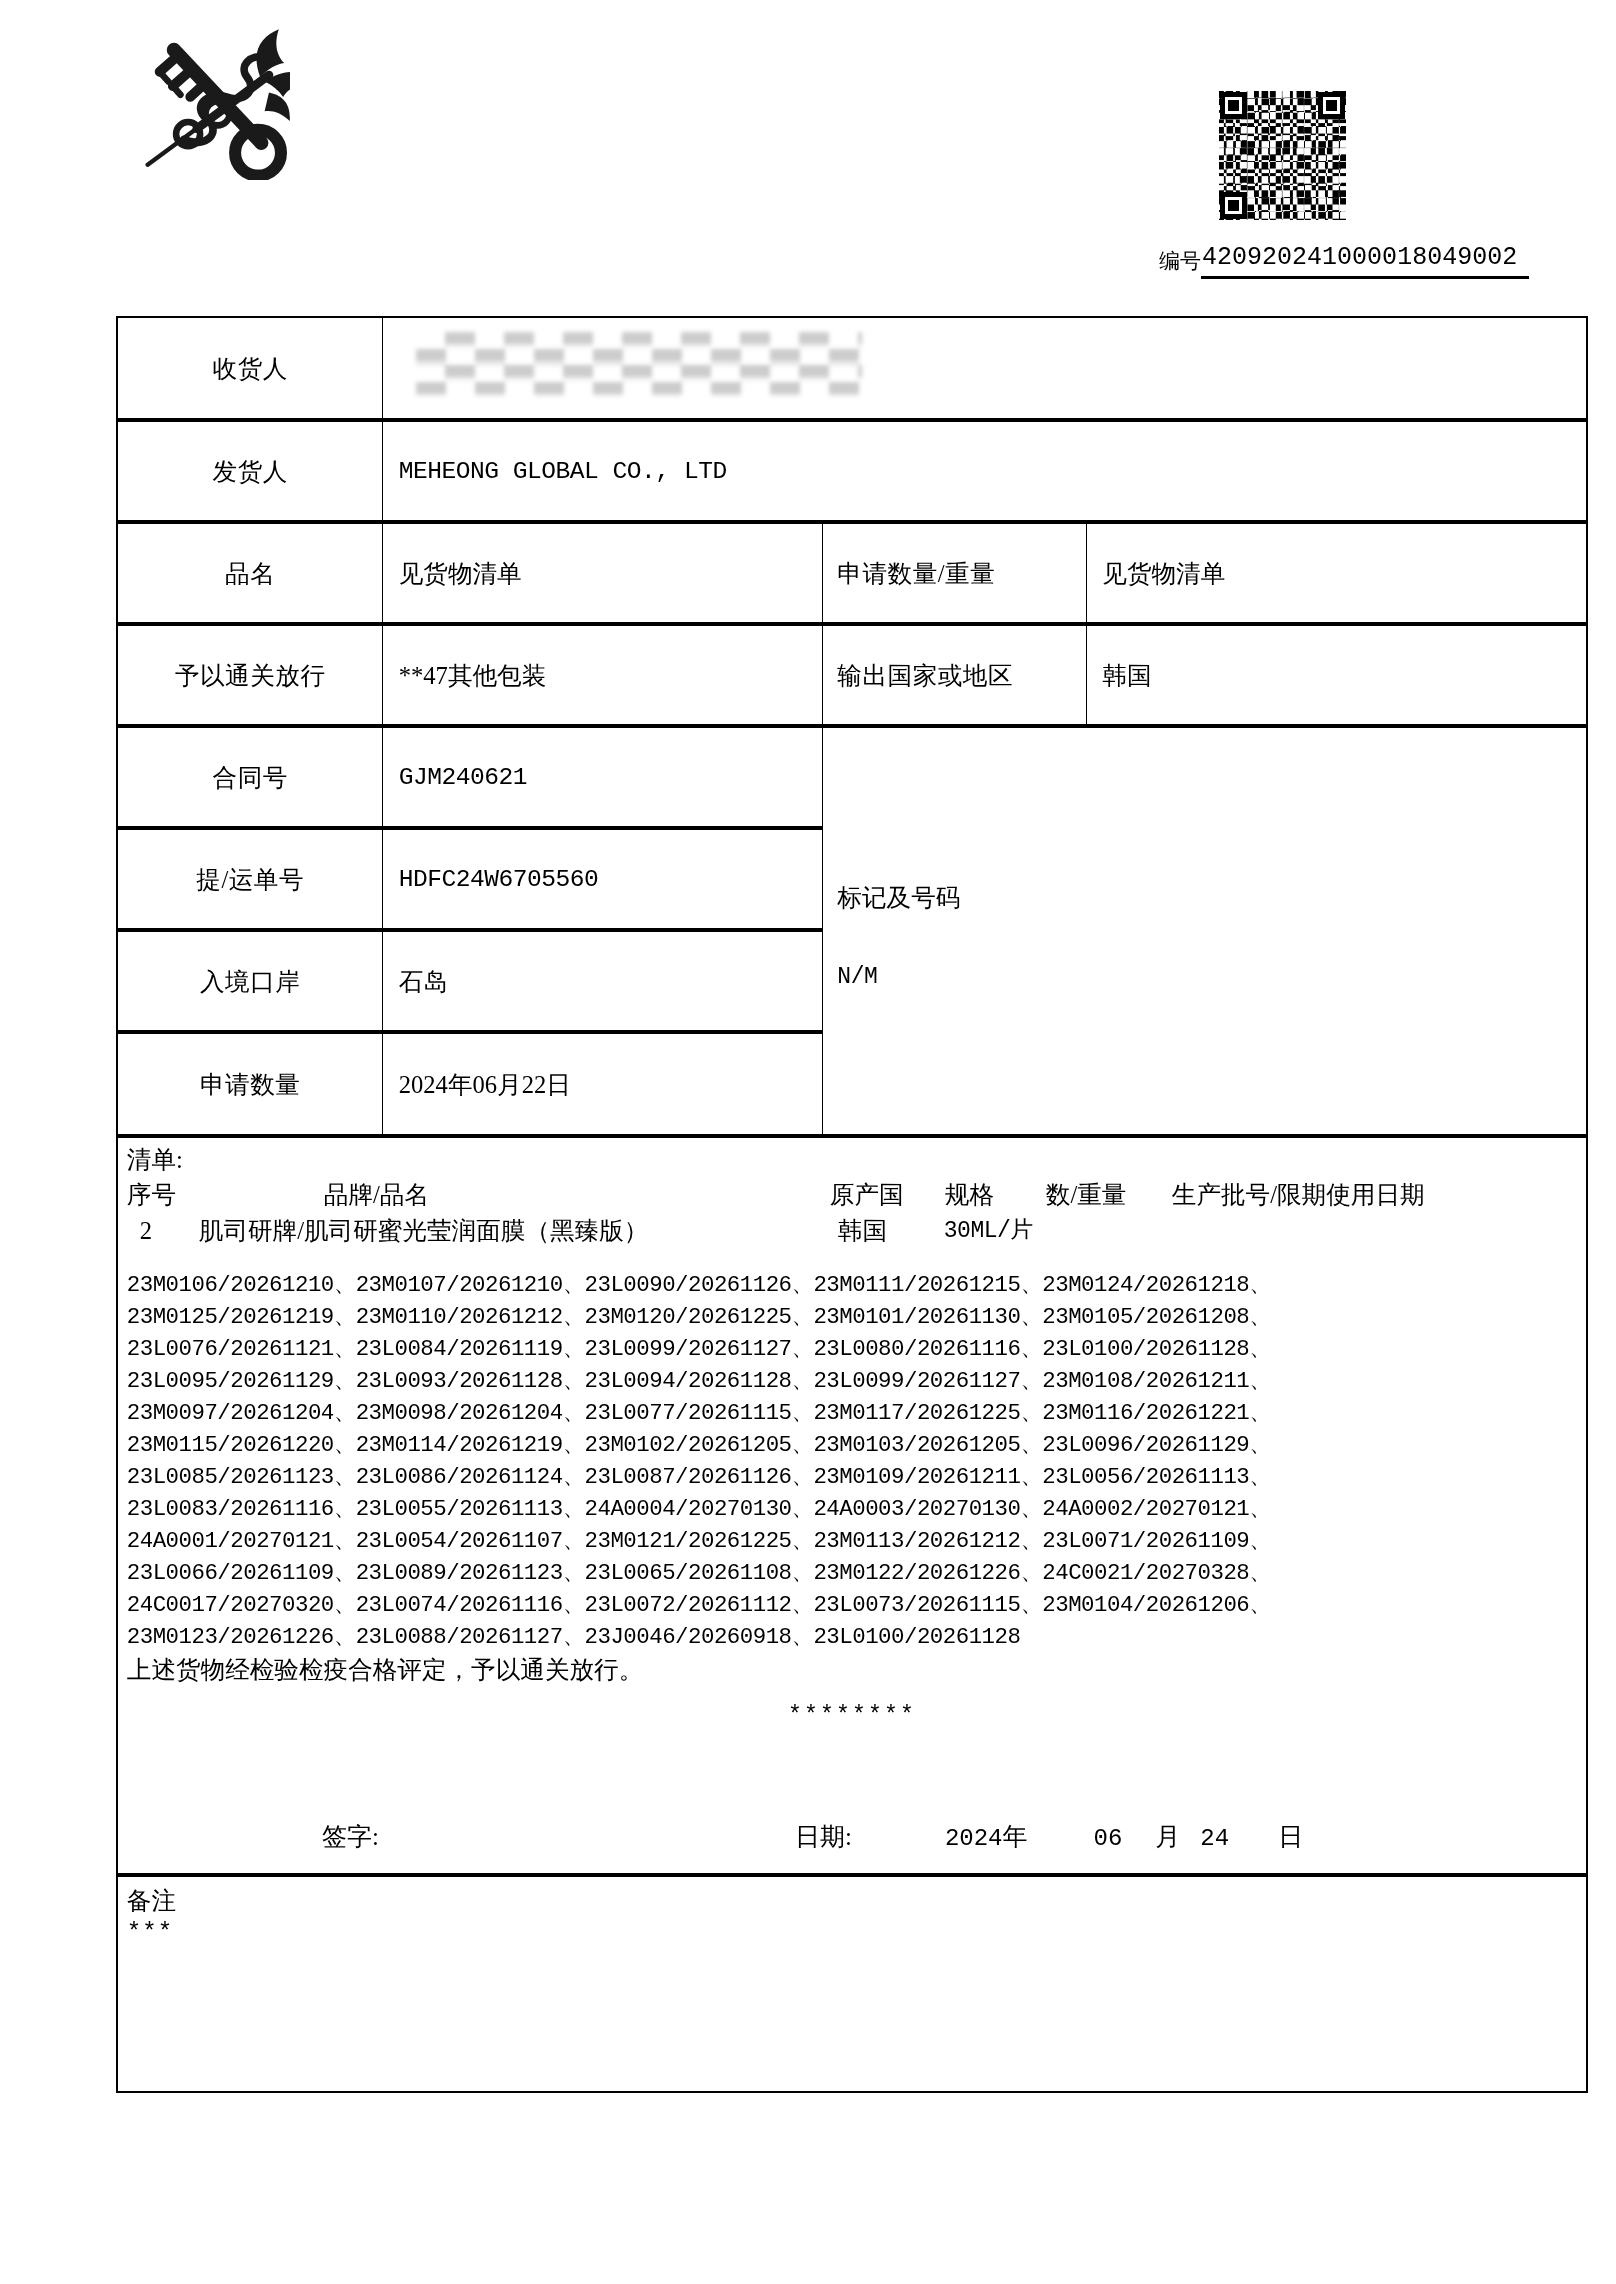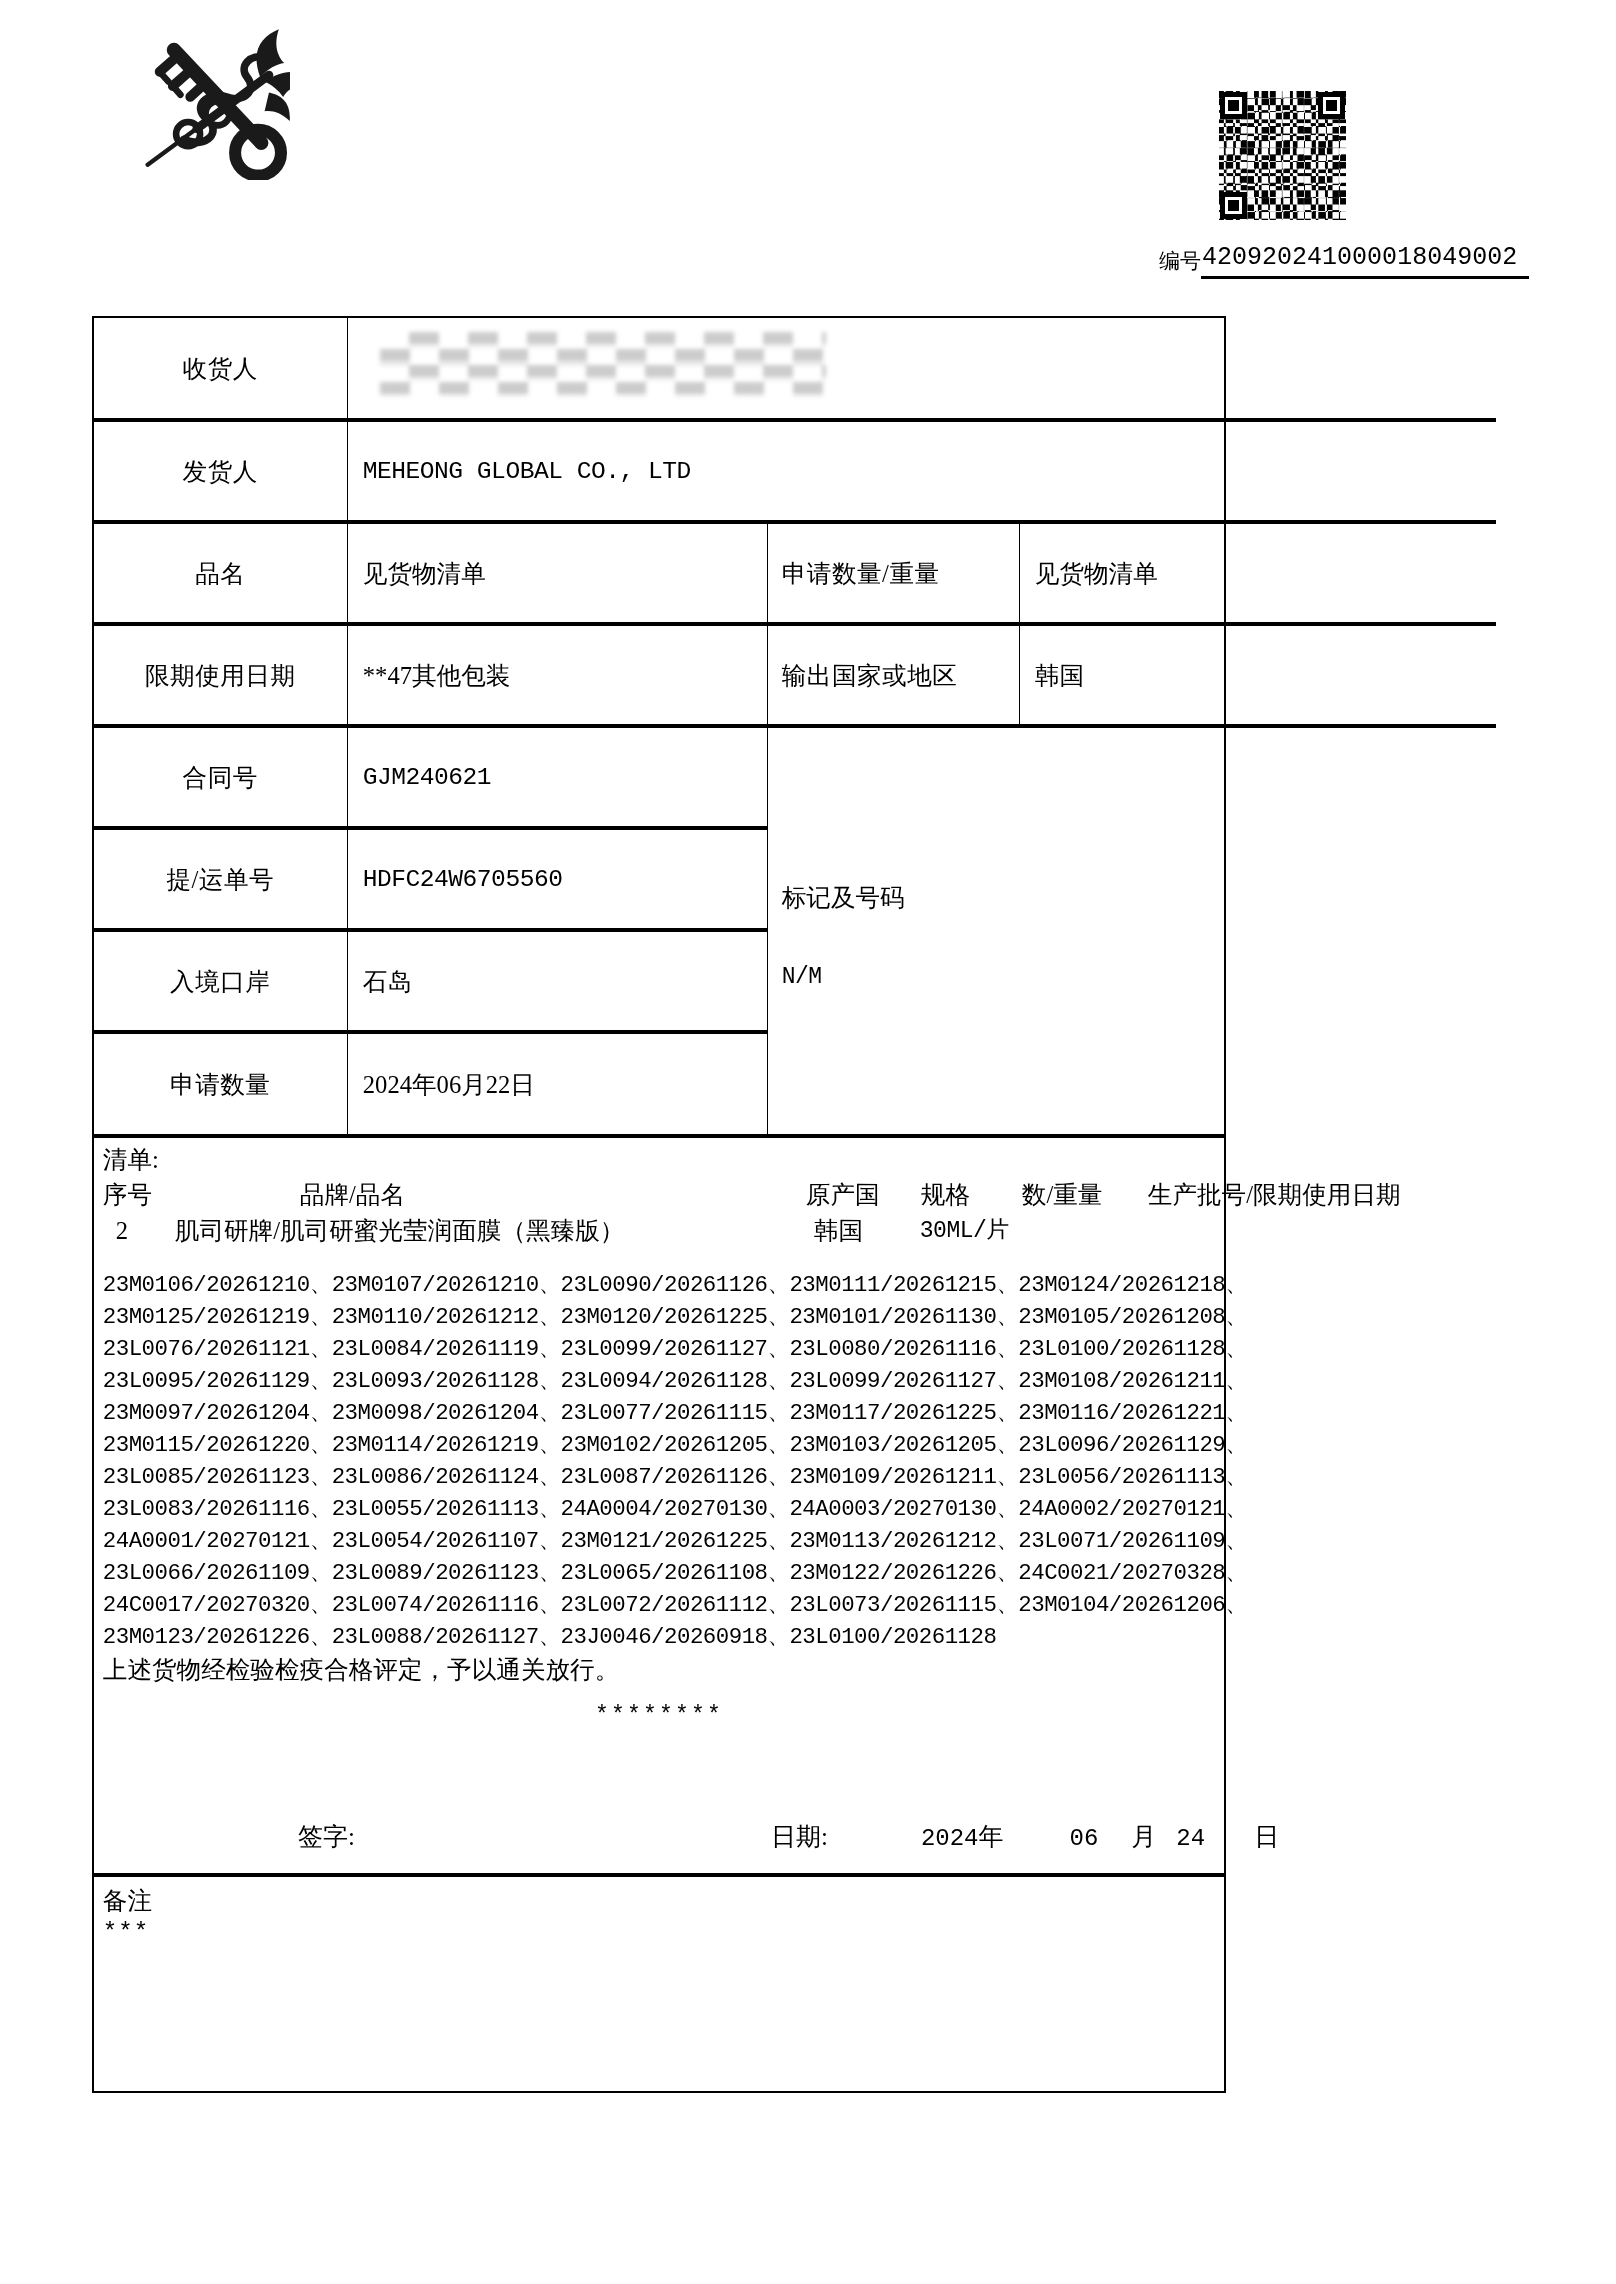--- a/index.html
+++ b/index.html
@@ -45,21 +45,21 @@
   .serial-label { font-size:21px; line-height:1.1; padding-bottom:1.1px; }
   .serial-number {
     font-family:"Liberation Mono","DejaVu Sans Mono",monospace;
     font-size:25px; line-height:1.05;
     border-bottom:3.3px solid #000;
     padding:0 7.7px 4.4px 1.1px; min-width:328px;
   }
 
   
   #doc-box {
-    position:absolute; left:92px; top:316px; width:1134px;
+    position:absolute; left:116px; top:316px; width:1472px;
     border:2.2px solid #000;
   }
 
   table.main { width:100%; border-collapse:collapse; border-style:hidden; table-layout:fixed; }
   table.main td {
     border:1.6px solid #000;
     border-top-width:4.4px; border-bottom-width:4.4px;
     vertical-align:middle;
     font-size:24.6px;
   }
@@ -198,21 +198,21 @@
         <td class="lbl">发货人</td>
         <td class="val latin" colspan="3">MEHEONG GLOBAL CO., LTD</td>
       </tr>
       <tr>
         <td class="lbl">品名</td>
         <td class="val">见货物清单</td>
         <td class="lbl2">申请数量/重量</td>
         <td class="val">见货物清单</td>
       </tr>
       <tr>
-        <td class="lbl">限期使用日期</td>
+        <td class="lbl">予以通关放行</td>
         <td class="val">**47其他包装</td>
         <td class="lbl2">输出国家或地区</td>
         <td class="val">韩国</td>
       </tr>
       <tr>
         <td class="lbl">合同号</td>
         <td class="val latin">GJM240621</td>
         <td class="marks-cell" colspan="2" rowspan="4">
           <div>标记及号码</div>
           <div class="marks-value latin">N/M</div>

